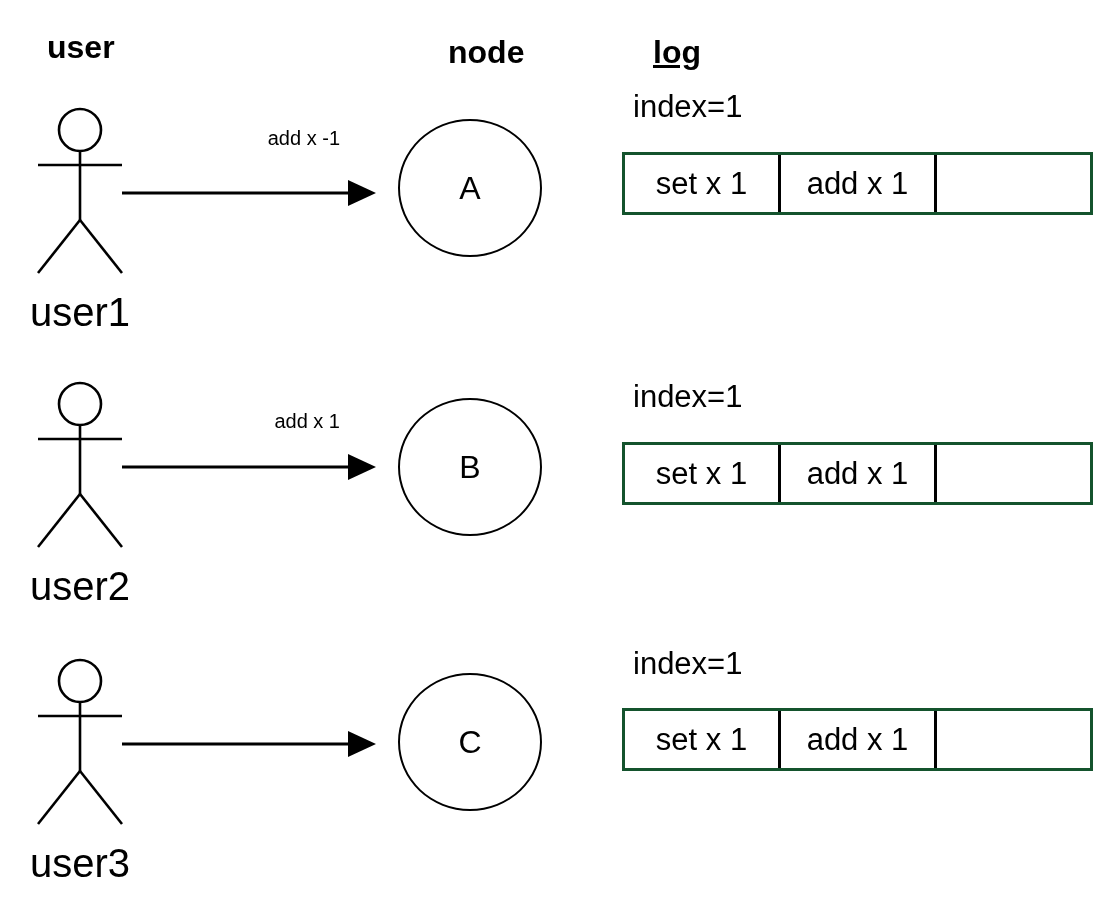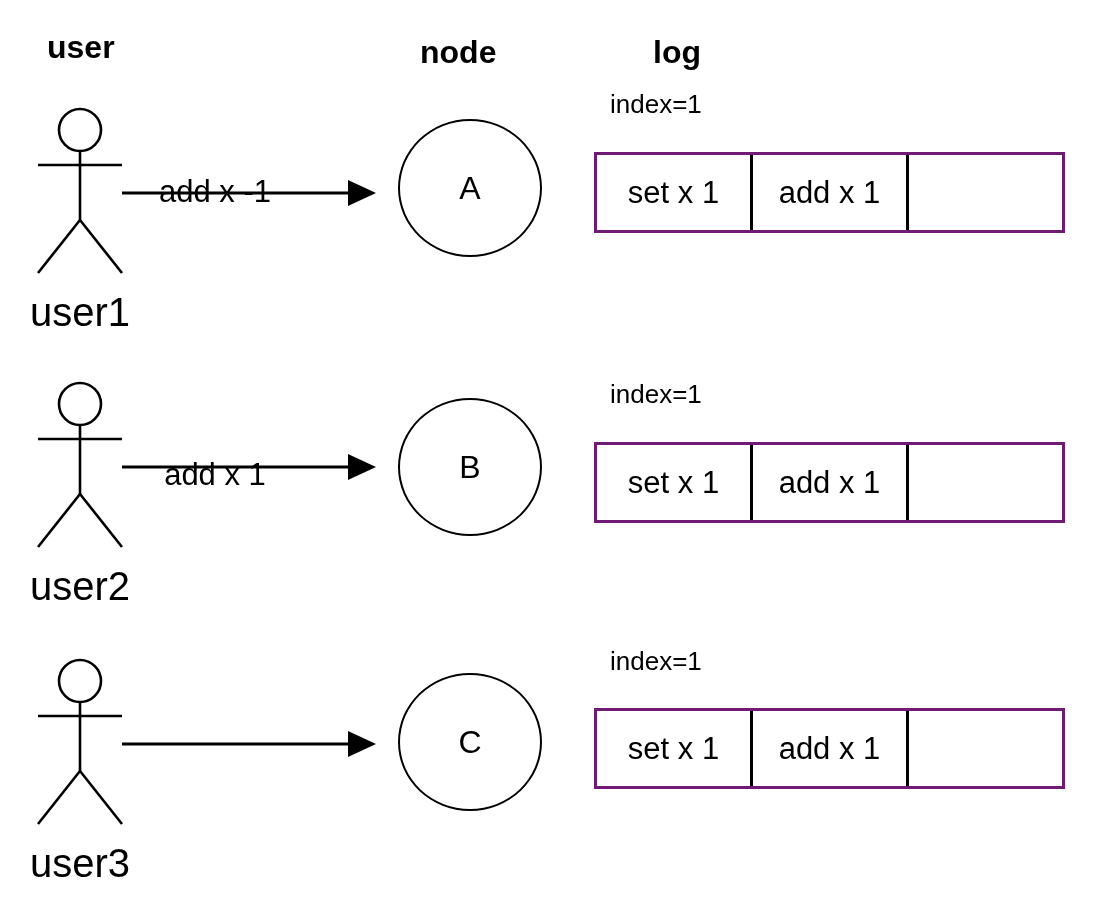--- a/index.html
+++ b/index.html
@@ -10,22 +10,22 @@
     width: 1118px;
     height: 916px;
     background: #ffffff;
     overflow: hidden;
   }
   .abs { position: absolute; }
 
   
   .col-header { font-weight: bold; font-size: 32px; line-height: 1; white-space: nowrap; }
   #header-user { left: 47px; top: 31px; }
-  #header-node { left: 420px; top: 36px; }
-  #header-log  { left: 653px; top: 36px; }
+  #header-node { left: 448px; top: 36px; }
+  #header-log  { left: 653px; top: 36px; text-decoration: underline; }
 
   
   .row { position: absolute; left: 0; width: 1118px; height: 340px; }
   #row-1 { top: 0; }
   #row-2 { top: 274px; }
   #row-3 { top: 551px; }
 
   
   .figure-svg { left: 30px; top: 102px; width: 100px; height: 178px; }
   .figure-svg line, .figure-svg circle { stroke: #000000; stroke-width: 2.6; fill: none; }
@@ -35,42 +35,42 @@
     left: 20px; top: 292px; width: 120px;
     text-align: center; font-size: 40px; line-height: 1; white-space: nowrap;
   }
 
   
   .arrow-svg { left: 120px; top: 178px; width: 260px; height: 30px; }
   .arrow-svg line { stroke: #000000; stroke-width: 2.8; }
   .arrow-svg polygon { fill: #000000; }
   .arrow-label {
     left: 90px; top: 137px; width: 250px;
-    text-align: center; font-size: 31px; line-height: 1; white-space: nowrap; margin-top: 48px;
+    text-align: right; font-size: 20px; line-height: 1; white-space: nowrap;
   }
   #row-1 .arrow-label { top: 128px; }
 
   
   .node-circle {
     left: 398px; top: 119px; width: 144px; height: 138px;
     border: 2.6px solid #000000; border-radius: 50%;
     display: flex; align-items: center; justify-content: center;
     font-size: 32px; background: #ffffff;
   }
   #row-2 .node-circle { top: 124px; }
   #row-3 .node-circle { top: 122px; }
 
   
-  .index-label { left: 610px; top: 91px; font-size: 26px; line-height: 1; white-space: nowrap; }
+  .index-label { left: 633px; top: 91px; font-size: 31px; line-height: 1; white-space: nowrap; }
   #row-2 .index-label { top: 107px; }
   #row-3 .index-label { top: 97px; }
 
   .log-table {
-    left: 594px; top: 152px; width: 471px; height: 81px;
-    border: 3px solid #701a75; background: #ffffff;
+    left: 622px; top: 152px; width: 471px; height: 63px;
+    border: 3px solid #14532d; background: #ffffff;
     display: flex;
   }
   #row-2 .log-table { top: 168px; }
   #row-3 .log-table { top: 157px; }
   .log-cell {
     flex: 1 1 0;
     display: flex; align-items: center; justify-content: center;
     font-size: 31px; white-space: nowrap;
   }
   .log-cell + .log-cell { border-left: 3px solid #000000; }

